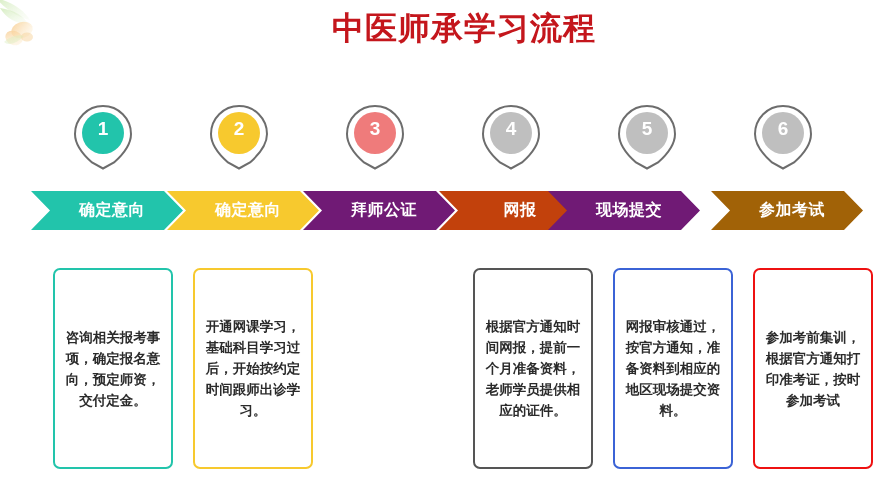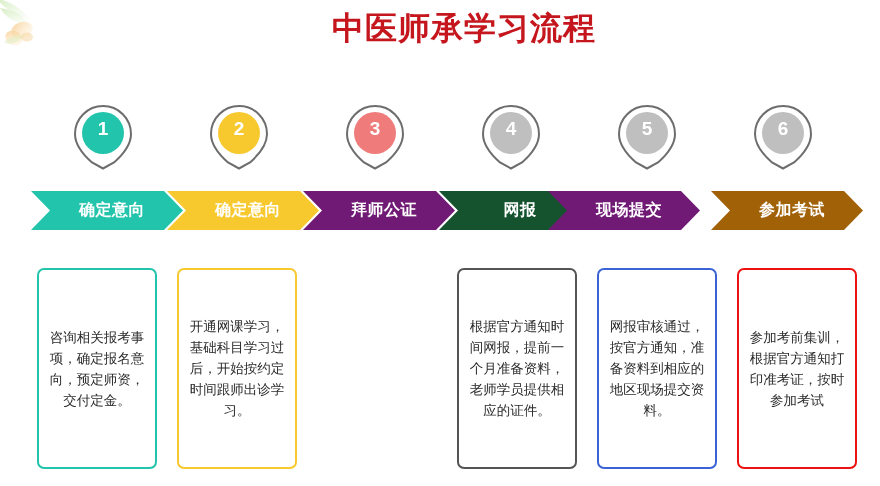--- a/index.html
+++ b/index.html
@@ -99,24 +99,25 @@
     font-size: 16px;
     font-weight: bold;
     letter-spacing: .5px;
     white-space: nowrap;
     transform: translateX(5px);
   }
 
   
   #cards-row {
     position: absolute;
-    left: 0;
+    left: 16px;
     top: 268px;
     width: 836px;
     height: 203px;
+    font-weight: bold;
   }
   .card {
     position: absolute;
     top: 0;
     width: 120px;
     height: 201px;
     box-sizing: border-box;
     background: #ffffff;
     border: 2px solid #cccccc;
     border-radius: 7px;
@@ -216,21 +217,21 @@
   </div>
 
   <div class="chevron" style="left:167px;width:152px;background:#f7c92e">
     <span class="chevron-label">确定意向</span>
   </div>
 
   <div class="chevron" style="left:303px;width:152px;background:#701a75">
     <span class="chevron-label">拜师公证</span>
   </div>
 
-  <div class="chevron" style="left:439px;width:152px;background:#14532d">
+  <div class="chevron" style="left:439px;width:152px;background:#c2410c">
     <span class="chevron-label">网报</span>
   </div>
 
   <div class="chevron" style="left:548px;width:152px;background:#701a75">
     <span class="chevron-label">现场提交</span>
   </div>
 
   <div class="chevron" style="left:711px;width:152px;background:#a16207">
     <span class="chevron-label">参加考试</span>
   </div>

